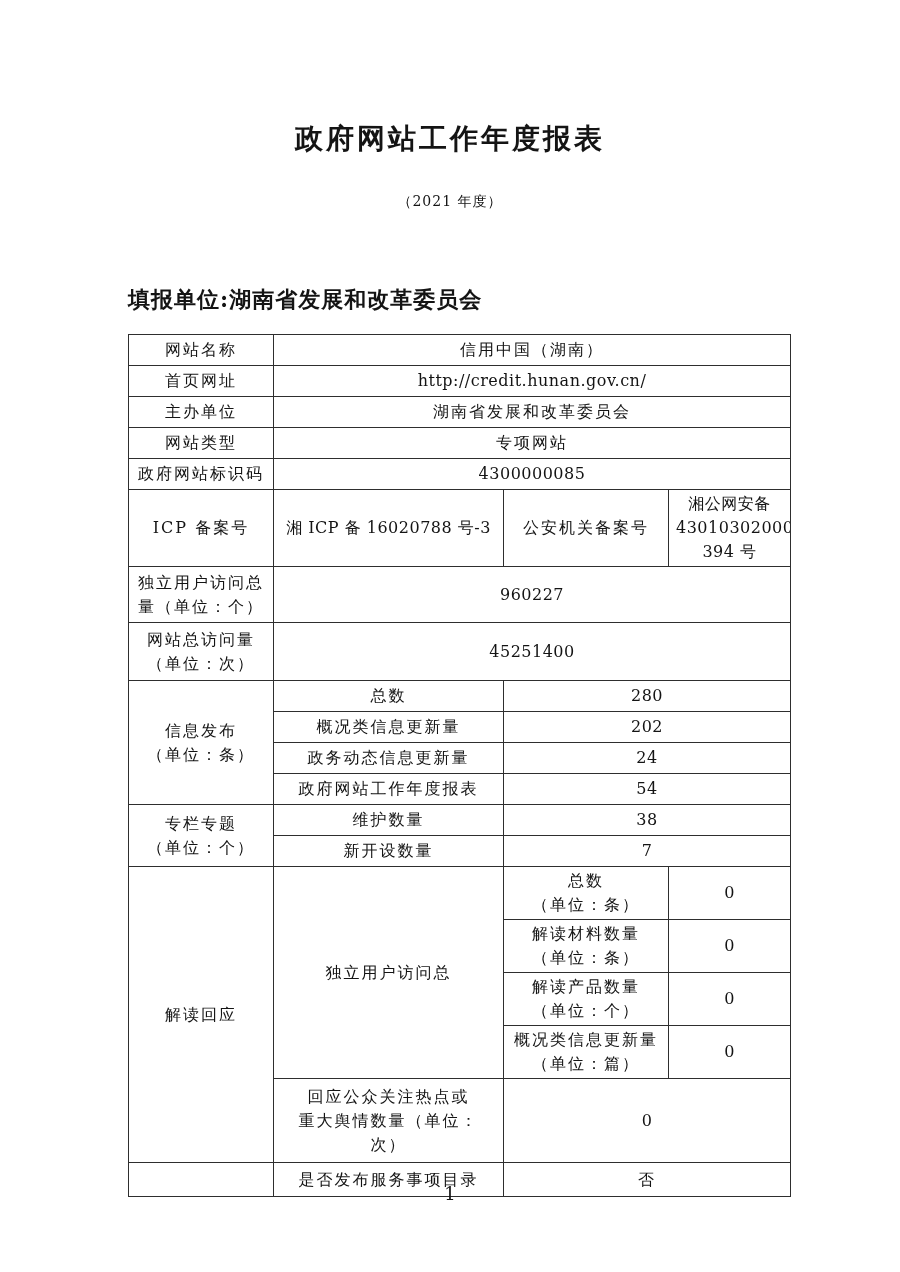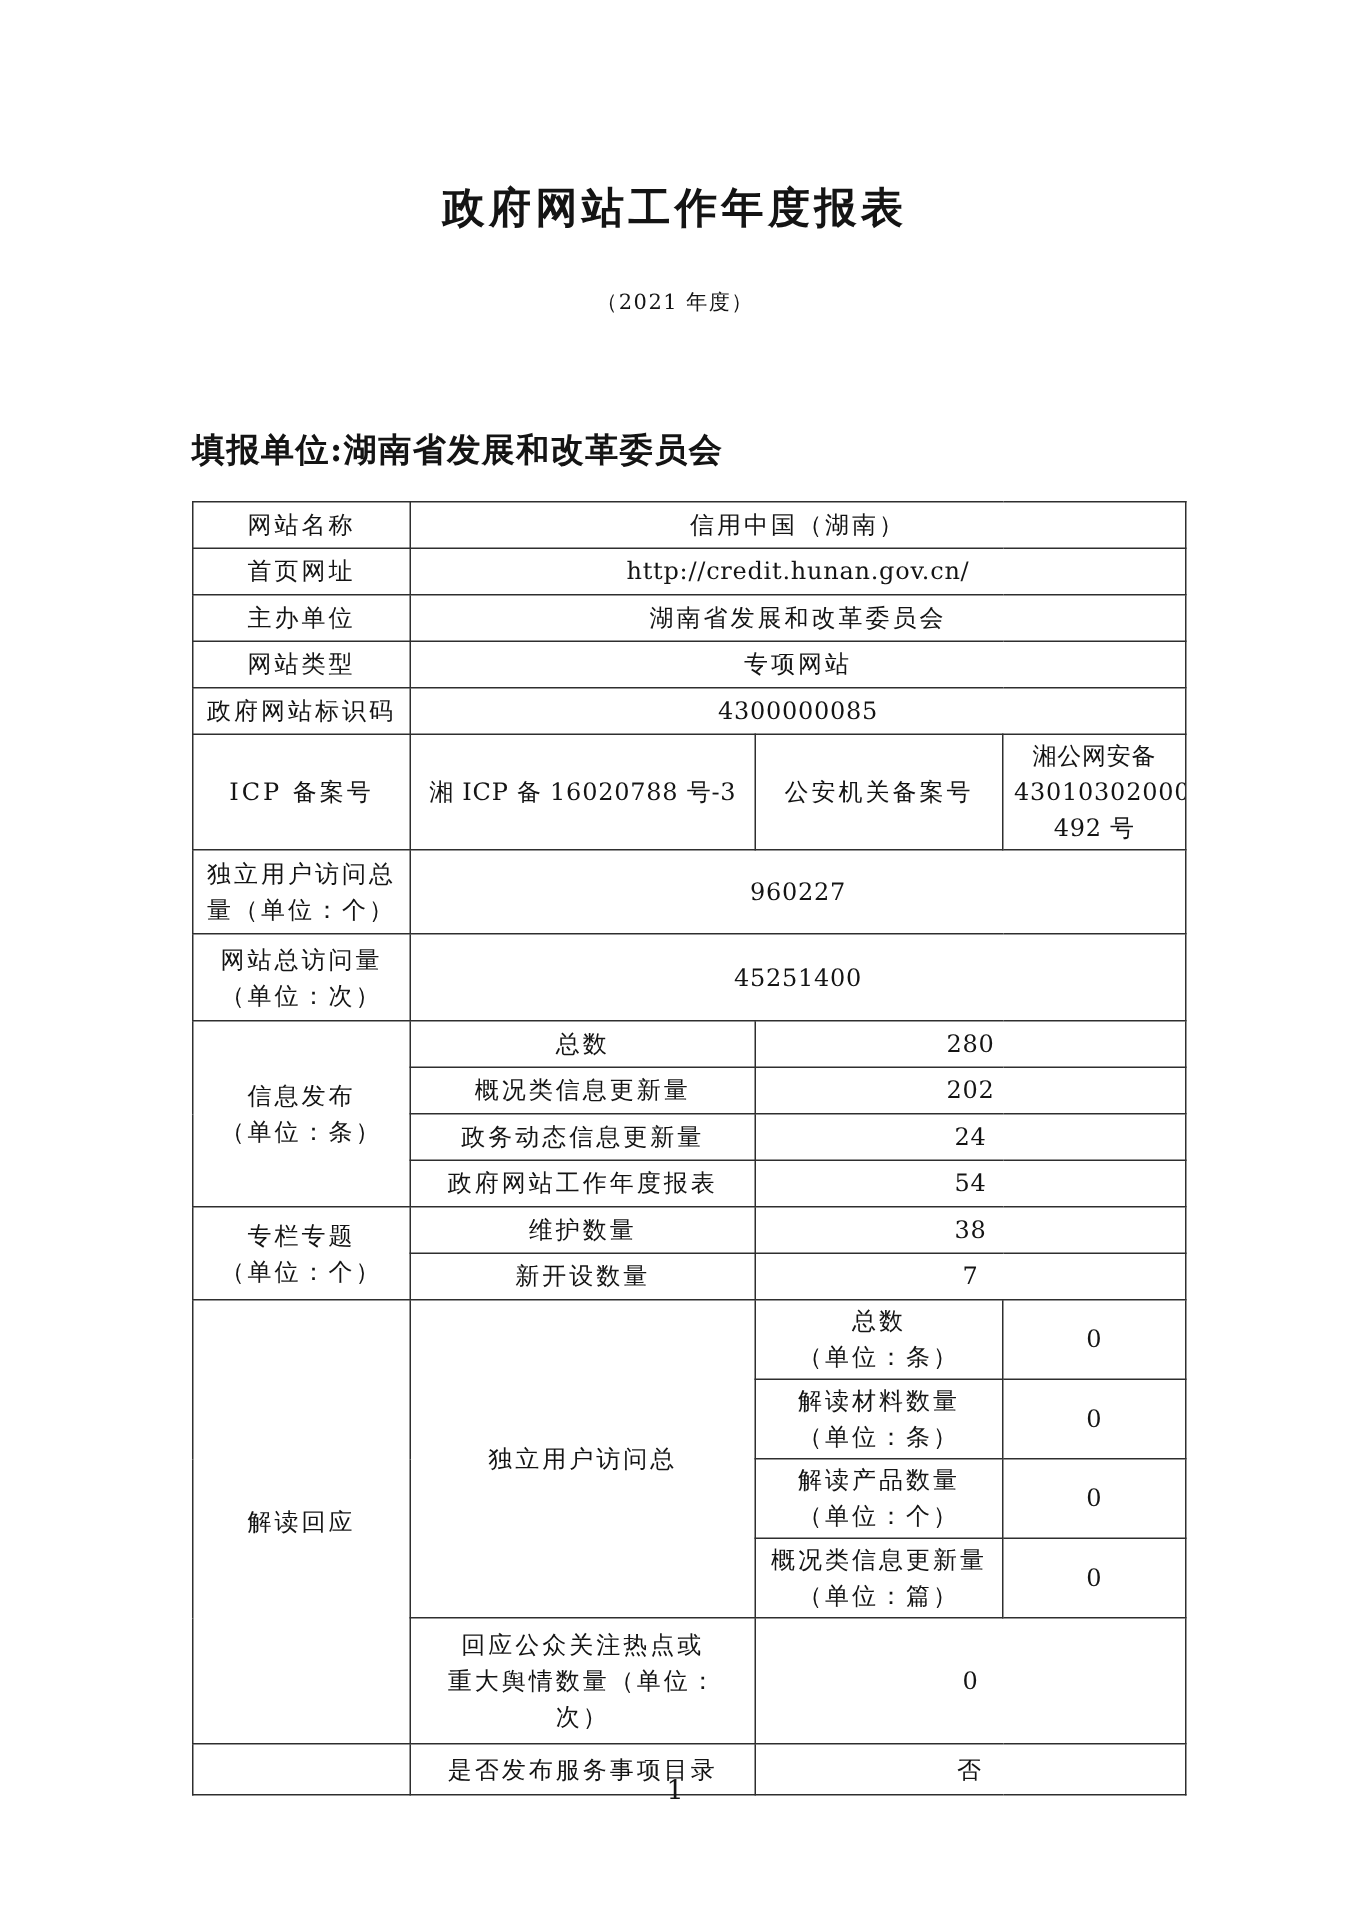--- a/index.html
+++ b/index.html
@@ -103,21 +103,21 @@
       <tr class="r31">
         <td class="cjk">政府网站标识码</td>
         <td colspan="3" class="val">4300000085</td>
       </tr>
       <tr class="r77">
         <td class="cjk">ICP 备案号</td>
         <td class="val">湘 ICP 备 16020788 号-3</td>
         <td class="cjk">公安机关备案号</td>
         <td class="pre val">湘公网安备
 43010302000
-492 号</td>
+394 号</td>
       </tr>
       <tr class="r56">
         <td class="cjk pre tl">独立用户访问总
 量（单位：个）</td>
         <td colspan="3" class="val">960227</td>
       </tr>
       <tr class="r58">
         <td class="cjk pre">网站总访问量
 （单位：次）</td>
         <td colspan="3" class="val">45251400</td>

